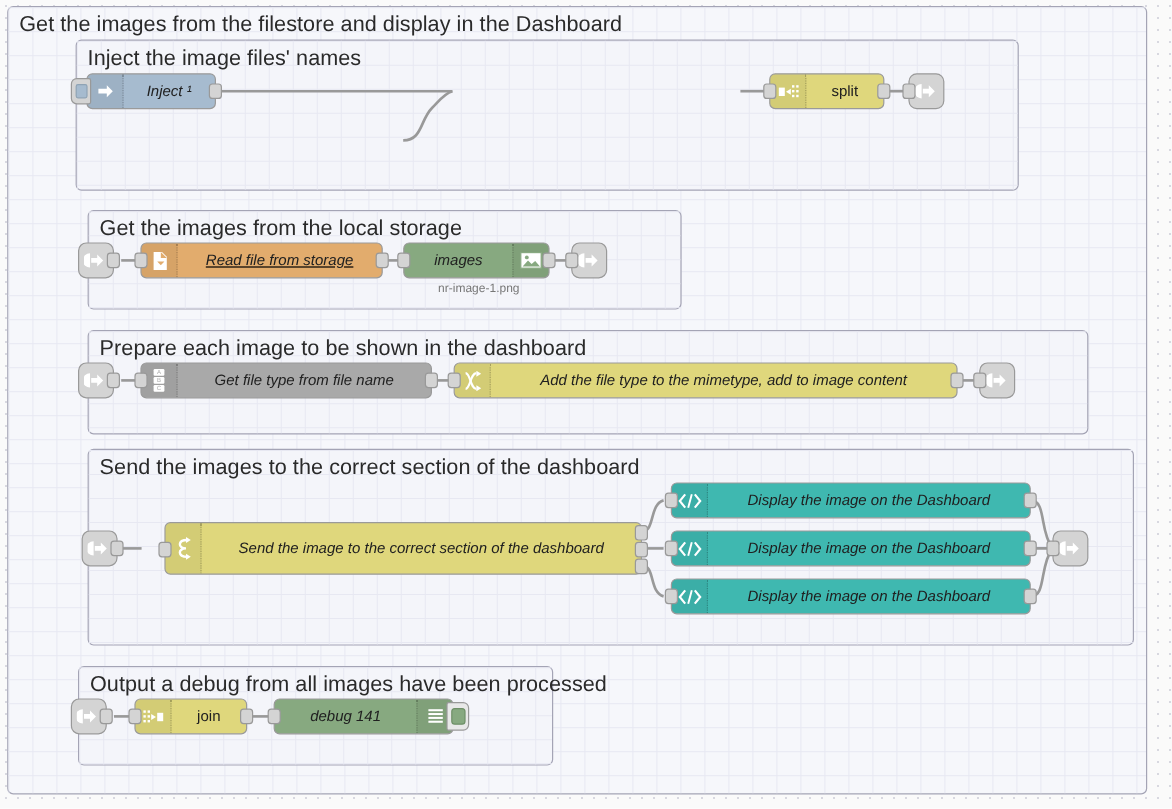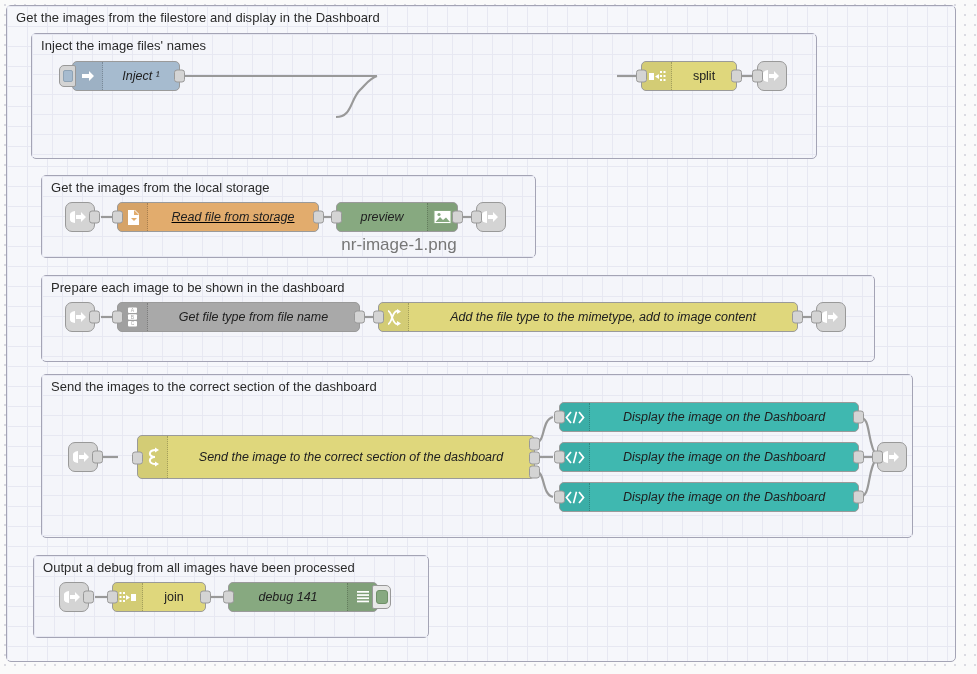--- a/index.html
+++ b/index.html
@@ -18,25 +18,25 @@
     background-size: 10px 10px;
   }
 
   
   .group {
     position: absolute;
     border: 1.6px solid #a4a4b5;
     border-radius: 5px;
     background: #f6f7fb;
   }
-  .group.inner { background: #f4f5fa; }
+  .group.inner { background: #f4f5fa; margin-left: 32px; }
   .group-label {
     position: absolute;
     top: 4px; left: 9px;
-    font-size: 13px;
+    font-size: 18px;
     color: #2a2a2a;
     white-space: nowrap;
     letter-spacing: 0.05px;
   }
   .gridlines {
     position: absolute; inset: 0;
     background-image:
       linear-gradient(to right, #e7e8f2 1px, transparent 1px),
       linear-gradient(to bottom, #e7e8f2 1px, transparent 1px);
     background-size: 20px 20px;
@@ -148,21 +148,21 @@
     display:block; width:12px; height:14px;
     background:#87a980; border:1px solid #6f9068; border-radius:3px;
   }
 
   
   svg.wires { position:absolute; inset:0; width:100%; height:100%; pointer-events:none; z-index:2;}
   svg.wires path { fill:none; stroke:#999; stroke-width:2.2px; }
 
   .sublabel {
     position: absolute;
-    font-size: 17px;
+    font-size: 10px;
     color: #777;
     white-space: nowrap;
   }
   .icn { display:block; }
 </style>
 </head>
 <body>
 
 <div id="canvas">
 
@@ -260,21 +260,21 @@
         </svg>
       </div>
       <div class="label">Read file from storage</div>
     </div>
     <div class="port out"></div>
   </div>
 
   <div class="node n-green" style="left:336px; top:202px; width:122px;">
     <div class="port in"></div>
     <div class="body">
-      <div class="label">preview</div>
+      <div class="label">images</div>
       <div class="iconbox right">
         <svg class="icn" width="19" height="16" viewBox="0 0 19 16">
           <rect x="1" y="1.5" width="17" height="13" fill="#fff" stroke="#87a980" stroke-width="1"></rect>
           <circle cx="6" cy="5.5" r="1.6" fill="#87a980"></circle>
           <path d="M2.5 13 l4.5 -5 3 3 3 -2.5 4 4.5 Z" fill="#87a980"></path>
         </svg>
       </div>
     </div>
     <div class="port out"></div>
   </div>

